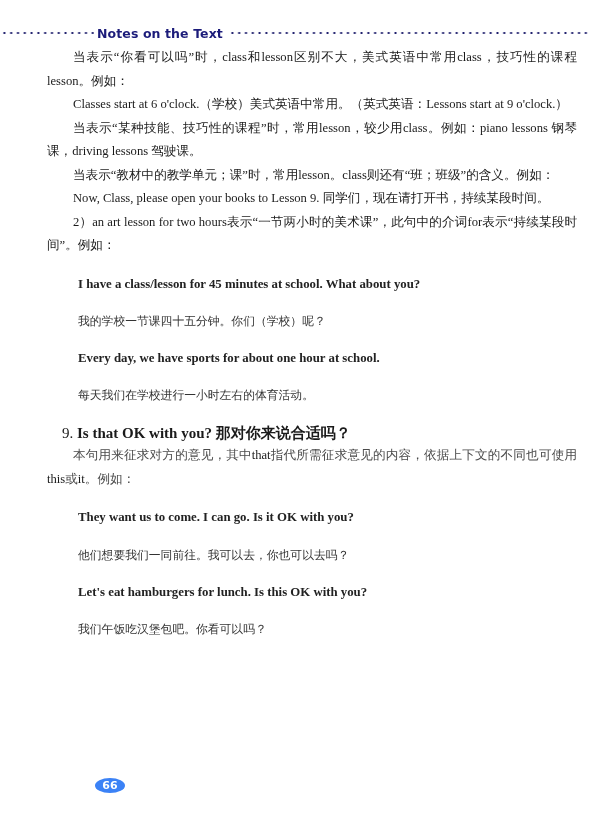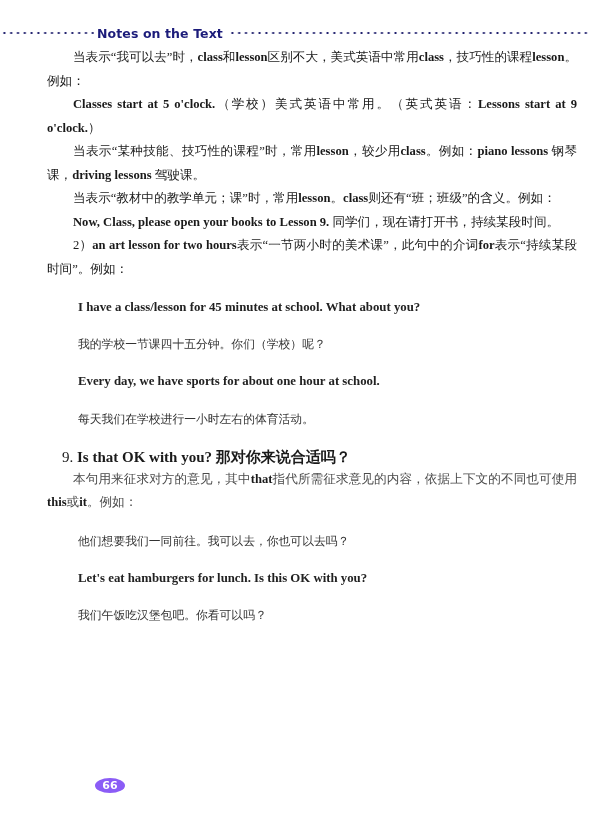--- a/index.html
+++ b/index.html
@@ -72,60 +72,60 @@
     }
     .ex.en {
       font-weight: bold;
       color: #222;
       font-size: 12.8px;
     }
     .ex.zh {
       color: #333;
       font-size: 11.8px;
     }
-    .en-b { font-weight: bold; color: #1a1a1a; }
+    .en-b { font-weight: normal; color: #1a1a1a; }
     .item-title {
       margin: 0;
       padding-left: 15px;
       font-weight: bold;
       font-size: 15px;
       line-height: 22px;
     }
     .item-title .num { font-weight: normal; }
     .muted { color: #4a4a4a; }
     .page-num {
       position: absolute;
       left: 95px;
       top: 778px;
       width: 30px;
       height: 15px;
       border-radius: 50%;
-      background: #8b5cf6;
+      background: #3b82f6;
       color: #ffffff;
       font-family: "DejaVu Sans", "Liberation Sans", sans-serif;
       font-weight: bold;
       font-size: 11px;
       line-height: 15px;
       text-align: center;
     }
   </style>
 </head>
 <body>
 
 <div class="header">
   <div class="dots-left"></div>
   <span class="header-title">Notes on the Text</span>
   <div class="dots-right"></div>
 </div>
 
 <div class="content">
 
-  <p class="p"><span>当表示“我可以去”时，</span><span class="en-b">class</span><span>和</span><span class="en-b">lesson</span><span>区别不大，美式英语中常用</span><span class="en-b">class</span><span>，技巧性的课程</span><span class="en-b">lesson</span><span>。例如：</span></p>
+  <p class="p"><span>当表示“你看可以吗”时，</span><span class="en-b">class</span><span>和</span><span class="en-b">lesson</span><span>区别不大，美式英语中常用</span><span class="en-b">class</span><span>，技巧性的课程</span><span class="en-b">lesson</span><span>。例如：</span></p>
 
-  <p class="p"><span class="en-b">Classes start at 5 o'clock.</span><span>（学校）美式英语中常用。（英式英语：</span><span class="en-b">Lessons start at 9 o'clock.</span><span>）</span></p>
+  <p class="p"><span class="en-b">Classes start at 6 o'clock.</span><span>（学校）美式英语中常用。（英式英语：</span><span class="en-b">Lessons start at 9 o'clock.</span><span>）</span></p>
 
   <p class="p"><span>当表示“某种技能、技巧性的课程”时，常用</span><span class="en-b">lesson</span><span>，较少用</span><span class="en-b">class</span><span>。例如：</span><span class="en-b">piano lessons</span><span> 钢琴课，</span><span class="en-b">driving lessons</span><span> 驾驶课。</span></p>
 
   <p class="p"><span>当表示“教材中的教学单元；课”时，常用</span><span class="en-b">lesson</span><span>。</span><span class="en-b">class</span><span>则还有“班；班级”的含义。例如：</span></p>
 
   <p class="p"><span class="en-b">Now, Class, please open your books to Lesson 9.</span><span> 同学们，现在请打开书，持续某段时间。</span></p>
 
   <p class="p"><span>2）</span><span class="en-b">an art lesson for two hours</span><span>表示“一节两小时的美术课”，此句中的介词</span><span class="en-b">for</span><span>表示“持续某段时间”。例如：</span></p>
 
   <div>
@@ -133,20 +133,21 @@
     <p class="ex zh">我的学校一节课四十五分钟。你们（学校）呢？</p>
     <p class="ex en">Every day, we have sports for about one hour at school.</p>
     <p class="ex zh">每天我们在学校进行一小时左右的体育活动。</p>
   </div>
 
   <p class="item-title"><span class="num">9.</span> <span>Is that OK with you?</span> <span>那对你来说合适吗？</span></p>
 
   <p class="p muted"><span>本句用来征求对方的意见，其中</span><span class="en-b">that</span><span>指代所需征求意见的内容，依据上下文的不同也可使用</span><span class="en-b">this</span><span>或</span><span class="en-b">it</span><span>。例如：</span></p>
 
   <div>
+    <p class="ex en">They want us to come. I can go. Is it OK with you?</p>
     <p class="ex zh">他们想要我们一同前往。我可以去，你也可以去吗？</p>
     <p class="ex en">Let's eat hamburgers for lunch. Is this OK with you?</p>
     <p class="ex zh">我们午饭吃汉堡包吧。你看可以吗？</p>
   </div>
 
 </div>
 
 <div class="page-num">66</div>
 
 </body></html>

